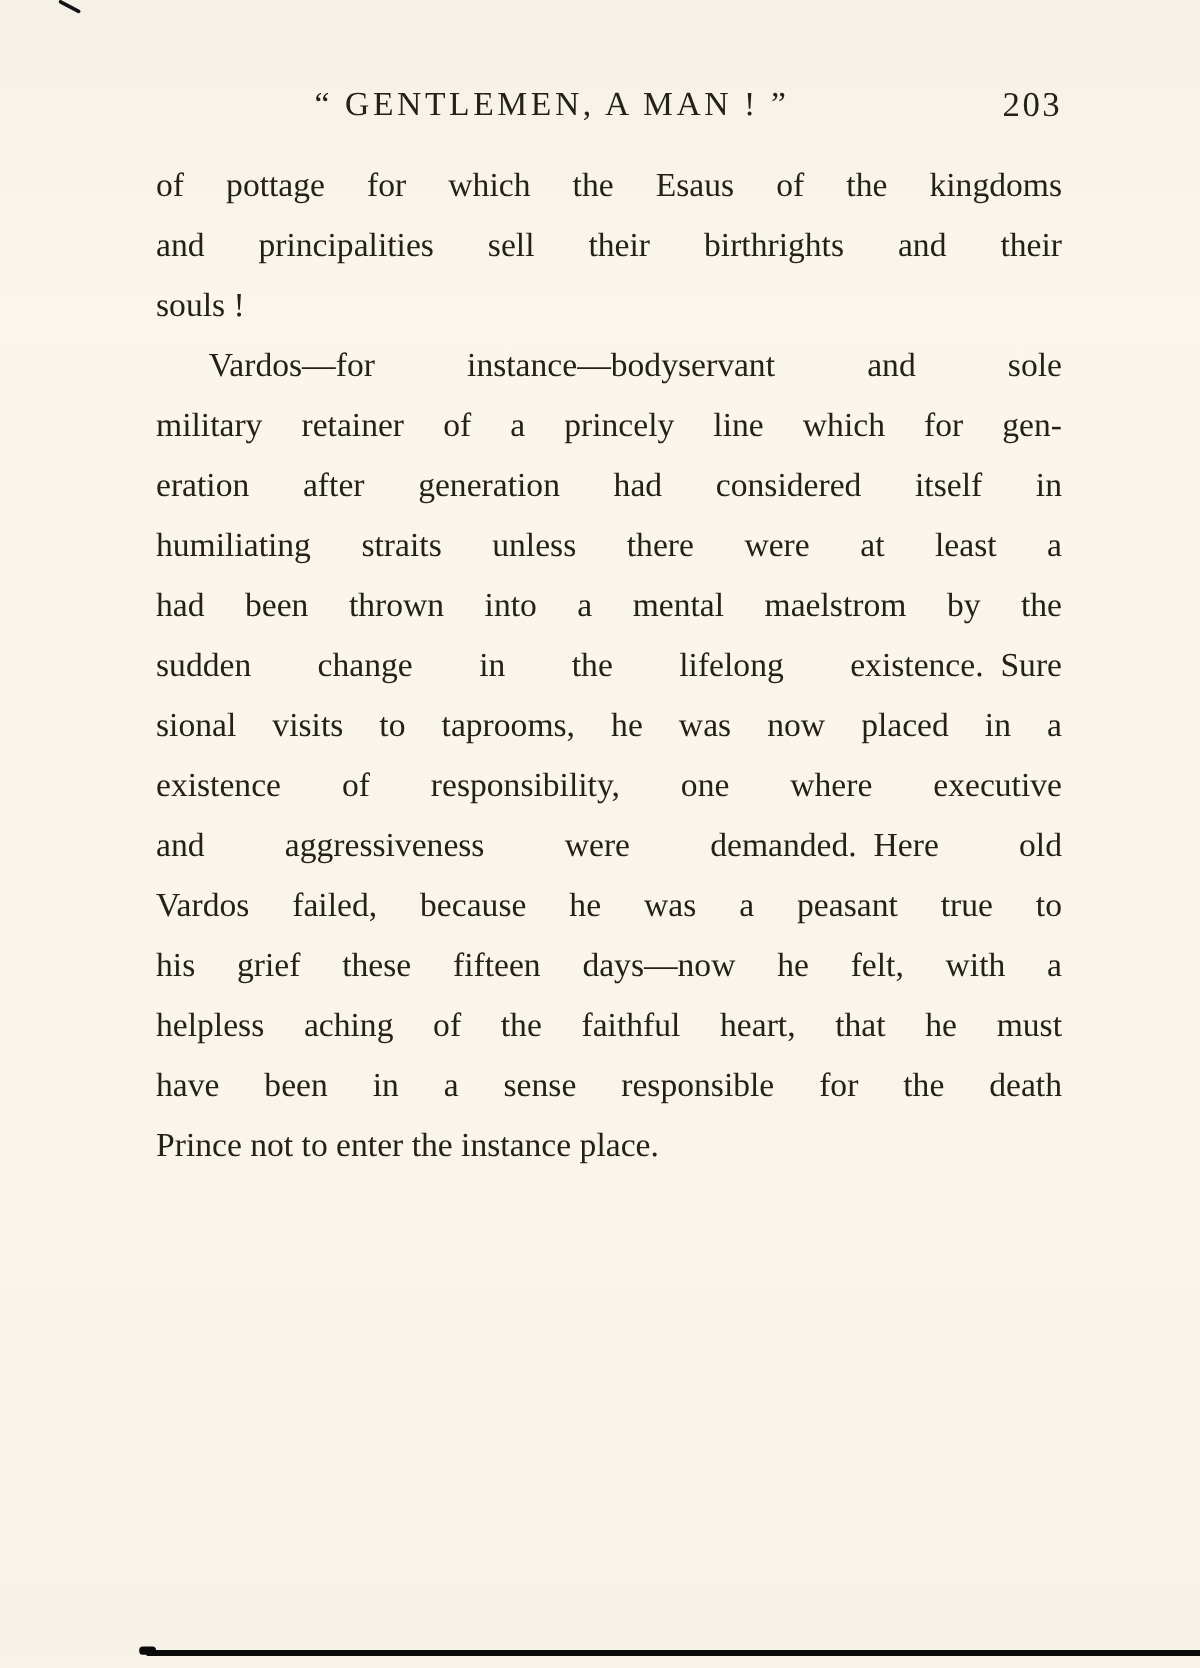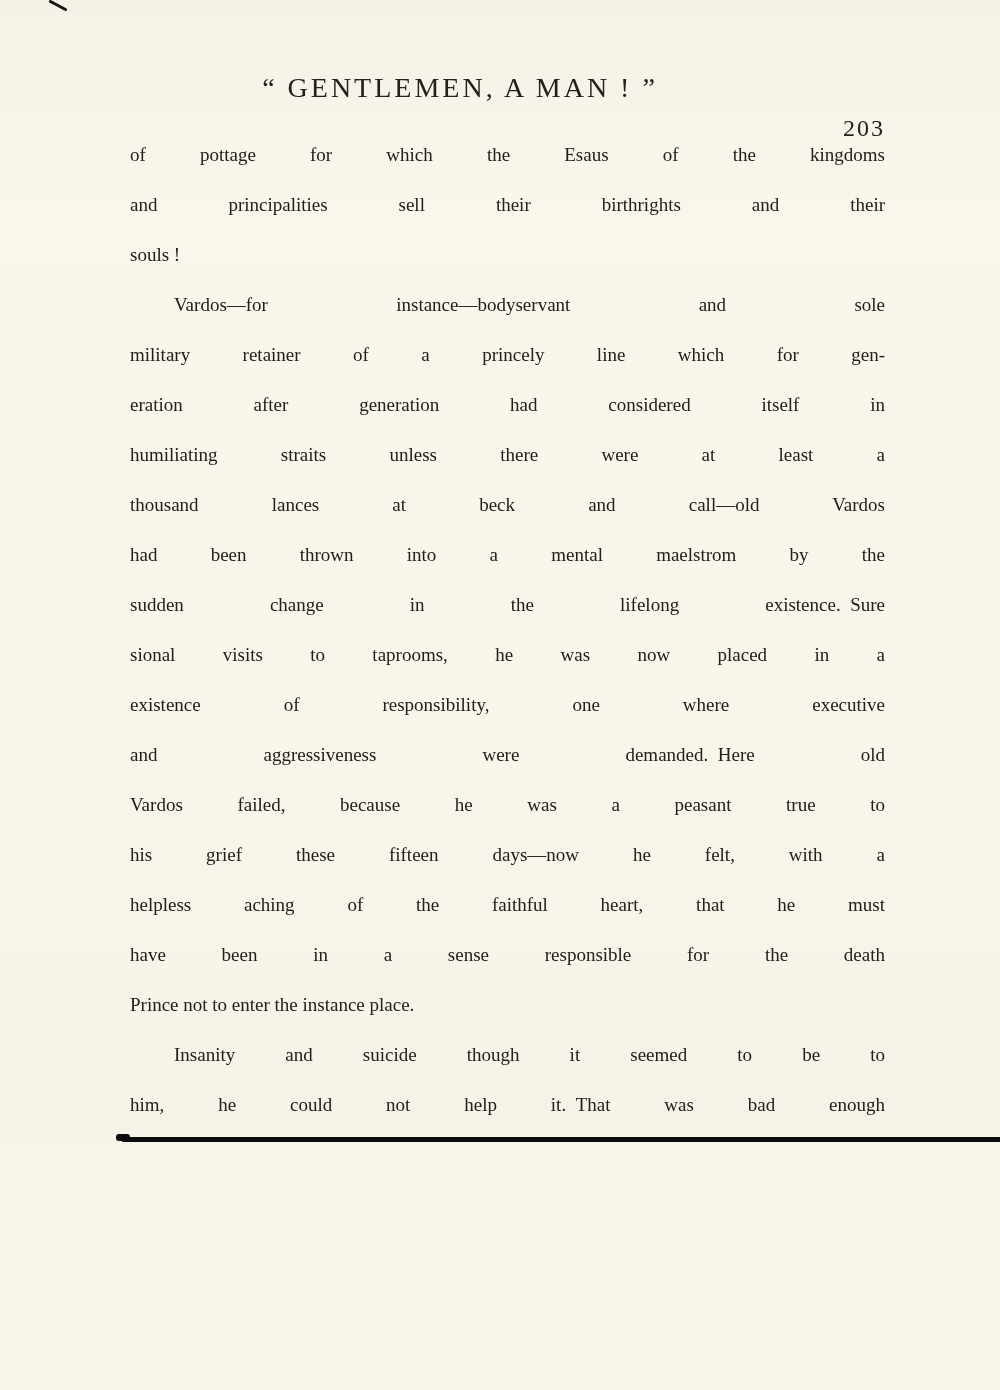--- a/index.html
+++ b/index.html
@@ -14,21 +14,21 @@
     width: 1000px;
     height: 1390px;
     background: var(--paper);
     font-family: "Liberation Serif", "DejaVu Serif", serif;
     color: var(--ink);
     overflow: hidden;
   }
   .page {
     position: relative;
     width: 1000px;
-    height: 1142px;
+    height: 1380px;
     background:
       linear-gradient(180deg, #f6f1e6 0%, #faf6ec 18%, #f9f5ea 70%, #f6f2e7 100%);
   }
   .header {
     position: absolute;
     left: 130px;
     top: 70px;
     width: 755px;
     height: 40px;
   }
@@ -39,31 +39,30 @@
     text-align: center;
     font-size: 28px;
     letter-spacing: 3px;
     line-height: 36px;
     white-space: nowrap;
   }
   .page-number {
     position: absolute;
     right: 0;
     top: 0;
-    font-size: 24px;
+    font-size: 29px;
     letter-spacing: 2px;
     line-height: 36px;
-    margin-top: 40px;
   }
   .body-text {
     position: absolute;
     left: 130px;
     top: 130px;
     width: 755px;
-    font-size: 19px;
+    font-size: 28px;
     line-height: 50px;
   }
   .line {
     text-align: justify;
     text-align-last: justify;
   }
   .line.last {
     text-align: left;
     text-align-last: left;
   }
@@ -118,36 +117,31 @@
       <div class="line">of pottage for which the Esaus of the kingdoms</div>
       <div class="line">and principalities sell their birthrights and their</div>
       <div class="line last">souls !</div>
     </div>
 
     <div class="paragraph">
       <div class="line indent">Vardos—for instance—bodyservant and sole</div>
       <div class="line">military retainer of a princely line which for gen-</div>
       <div class="line">eration after generation had considered itself in</div>
       <div class="line">humiliating straits unless there were at least a</div>
-      <div class="line">thousand lances at beck and call—old Vardos</div>
       <div class="line">had been thrown into a mental maelstrom by the</div>
       <div class="line">sudden change in the lifelong existence. Sure</div>
       <div class="line">sional visits to taprooms, he was now placed in a</div>
       <div class="line">existence of responsibility, one where executive</div>
       <div class="line">and aggressiveness were demanded. Here old</div>
       <div class="line">Vardos failed, because he was a peasant true to</div>
       <div class="line">his grief these fifteen days—now he felt, with a</div>
       <div class="line">helpless aching of the faithful heart, that he must</div>
       <div class="line">have been in a sense responsible for the death</div>
       <div class="line last">Prince not to enter the instance place.</div>
     </div>
 
-    <div class="paragraph">
-      <div class="line indent">Insanity and suicide though it seemed to be to</div>
-      <div class="line">him, he could not help it. That was bad enough</div>
-    </div>
 
   </div>
 
   <div class="artifact-bottom-nub"></div>
   <div class="artifact-bottom-line"></div>
 
 </div>
 
 </body></html>

